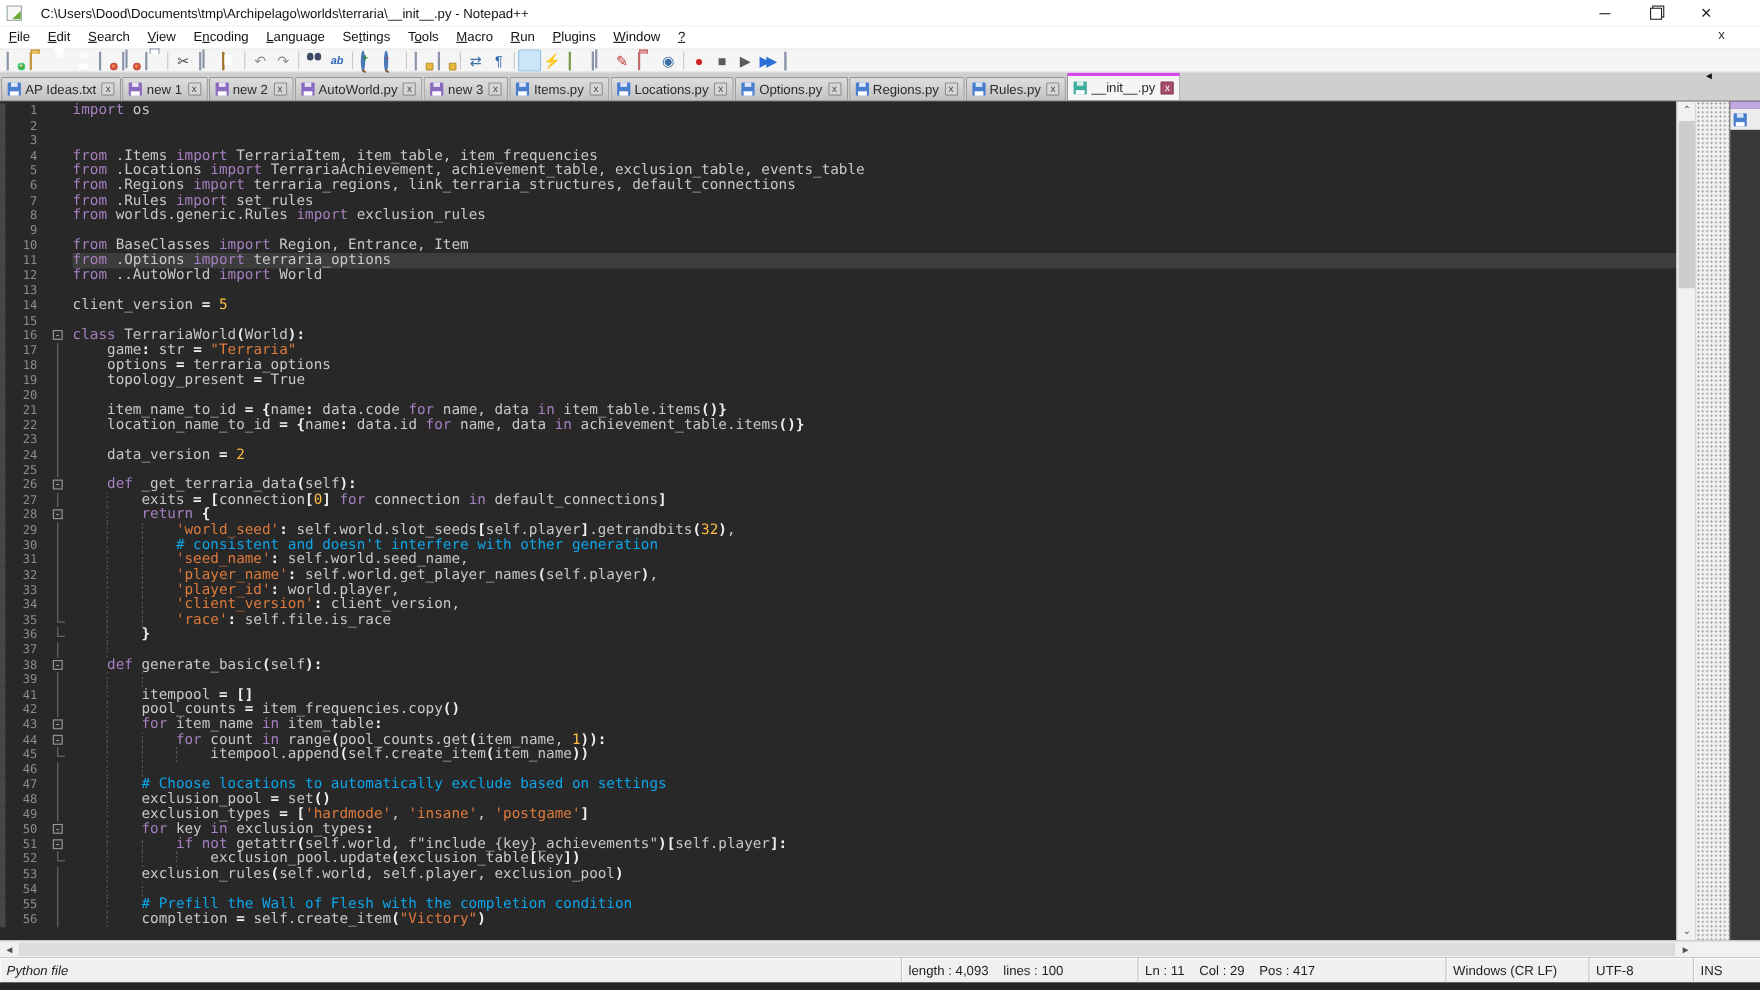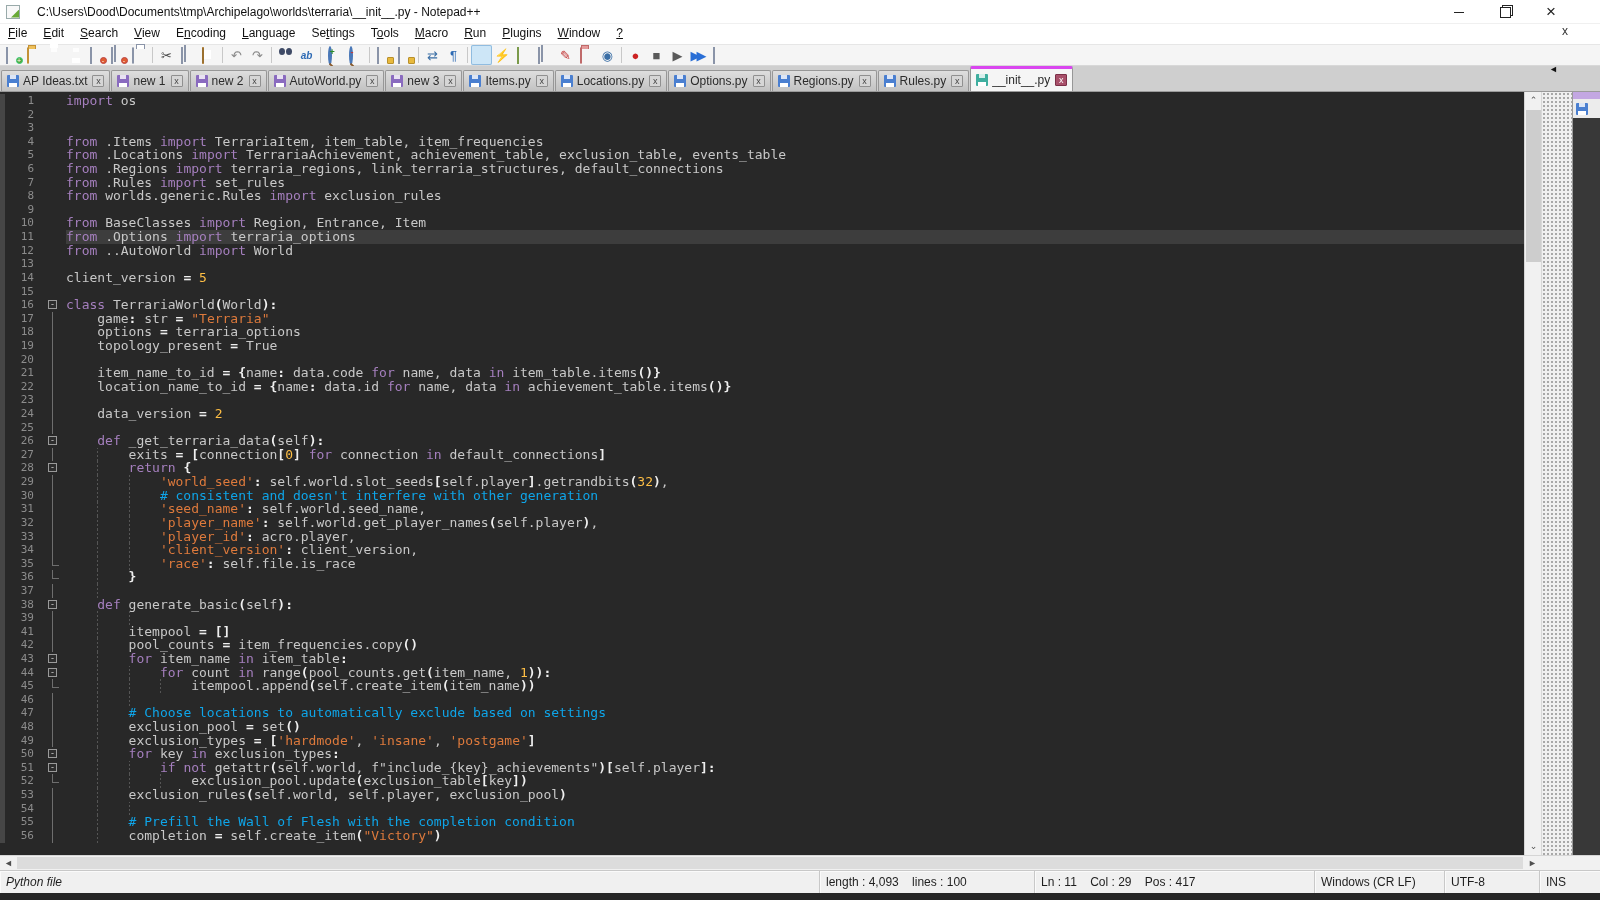--- a/index.html
+++ b/index.html
@@ -340,21 +340,21 @@
       <div class="line"><span class="edge"></span><span class="ln">23</span><span class="fold fv"></span><span class="code"><span class="ind">    </span></span></div>
       <div class="line"><span class="edge"></span><span class="ln">24</span><span class="fold fv"></span><span class="code"><span class="ind">    </span><span class="t">data_version </span><span class="o">=</span><span class="t"> </span><span class="n">2</span></span></div>
       <div class="line"><span class="edge"></span><span class="ln">25</span><span class="fold fv"></span><span class="code"><span class="ind">    </span></span></div>
       <div class="line"><span class="edge"></span><span class="ln">26</span><span class="fold"><span class="fbox">-</span></span><span class="code"><span class="ind">    </span><span class="k">def</span><span class="t"> _get_terraria_data</span><span class="o">(</span><span class="t">self</span><span class="o">):</span></span></div>
       <div class="line"><span class="edge"></span><span class="ln">27</span><span class="fold fv"></span><span class="code"><span class="ind">    </span><span class="ind g">    </span><span class="t">exits </span><span class="o">=</span><span class="t"> </span><span class="o">[</span><span class="t">connection</span><span class="o">[</span><span class="n">0</span><span class="o">]</span><span class="t"> </span><span class="k">for</span><span class="t"> connection </span><span class="k">in</span><span class="t"> default_connections</span><span class="o">]</span></span></div>
       <div class="line"><span class="edge"></span><span class="ln">28</span><span class="fold"><span class="fbox">-</span></span><span class="code"><span class="ind">    </span><span class="ind g">    </span><span class="k">return</span><span class="t"> </span><span class="o">{</span></span></div>
       <div class="line"><span class="edge"></span><span class="ln">29</span><span class="fold fv"></span><span class="code"><span class="ind">    </span><span class="ind g">    </span><span class="ind g">    </span><span class="s">'world_seed'</span><span class="o">:</span><span class="t"> self.world.slot_seeds</span><span class="o">[</span><span class="t">self.player</span><span class="o">]</span><span class="t">.getrandbits</span><span class="o">(</span><span class="n">32</span><span class="o">)</span><span class="t">,</span></span></div>
       <div class="line"><span class="edge"></span><span class="ln">30</span><span class="fold fv"></span><span class="code"><span class="ind">    </span><span class="ind g">    </span><span class="ind g">    </span><span class="c"># consistent and doesn't interfere with other generation</span></span></div>
       <div class="line"><span class="edge"></span><span class="ln">31</span><span class="fold fv"></span><span class="code"><span class="ind">    </span><span class="ind g">    </span><span class="ind g">    </span><span class="s">'seed_name'</span><span class="o">:</span><span class="t"> self.world.seed_name,</span></span></div>
       <div class="line"><span class="edge"></span><span class="ln">32</span><span class="fold fv"></span><span class="code"><span class="ind">    </span><span class="ind g">    </span><span class="ind g">    </span><span class="s">'player_name'</span><span class="o">:</span><span class="t"> self.world.get_player_names</span><span class="o">(</span><span class="t">self.player</span><span class="o">)</span><span class="t">,</span></span></div>
-      <div class="line"><span class="edge"></span><span class="ln">33</span><span class="fold fv"></span><span class="code"><span class="ind">    </span><span class="ind g">    </span><span class="ind g">    </span><span class="s">'player_id'</span><span class="o">:</span><span class="t"> acro.player,</span></span></div>
+      <div class="line"><span class="edge"></span><span class="ln">33</span><span class="fold fv"></span><span class="code"><span class="ind">    </span><span class="ind g">    </span><span class="ind g">    </span><span class="s">'player_id'</span><span class="o">:</span><span class="t"> world.player,</span></span></div>
       <div class="line"><span class="edge"></span><span class="ln">34</span><span class="fold fv"></span><span class="code"><span class="ind">    </span><span class="ind g">    </span><span class="ind g">    </span><span class="s">'client_version'</span><span class="o">:</span><span class="t"> client_version,</span></span></div>
       <div class="line"><span class="edge"></span><span class="ln">35</span><span class="fold ft"></span><span class="code"><span class="ind">    </span><span class="ind g">    </span><span class="ind g">    </span><span class="s">'race'</span><span class="o">:</span><span class="t"> self.file.is_race</span></span></div>
       <div class="line"><span class="edge"></span><span class="ln">36</span><span class="fold ft"></span><span class="code"><span class="ind">    </span><span class="ind g">    </span><span class="o">}</span></span></div>
       <div class="line"><span class="edge"></span><span class="ln">37</span><span class="fold fv"></span><span class="code"><span class="ind">    </span><span class="ind g">    </span></span></div>
       <div class="line"><span class="edge"></span><span class="ln">38</span><span class="fold"><span class="fbox">-</span></span><span class="code"><span class="ind">    </span><span class="k">def</span><span class="t"> generate_basic</span><span class="o">(</span><span class="t">self</span><span class="o">):</span></span></div>
       <div class="line"><span class="edge"></span><span class="ln">39</span><span class="fold fv"></span><span class="code"><span class="ind">    </span><span class="ind g">    </span><span class="ind g">    </span></span></div>
       <div class="line"><span class="edge"></span><span class="ln">41</span><span class="fold fv"></span><span class="code"><span class="ind">    </span><span class="ind g">    </span><span class="t">itempool </span><span class="o">=</span><span class="t"> </span><span class="o">[]</span></span></div>
       <div class="line"><span class="edge"></span><span class="ln">42</span><span class="fold fv"></span><span class="code"><span class="ind">    </span><span class="ind g">    </span><span class="t">pool_counts </span><span class="o">=</span><span class="t"> item_frequencies.copy</span><span class="o">()</span></span></div>
       <div class="line"><span class="edge"></span><span class="ln">43</span><span class="fold"><span class="fbox">-</span></span><span class="code"><span class="ind">    </span><span class="ind g">    </span><span class="k">for</span><span class="t"> item_name </span><span class="k">in</span><span class="t"> item_table</span><span class="o">:</span></span></div>
       <div class="line"><span class="edge"></span><span class="ln">44</span><span class="fold"><span class="fbox">-</span></span><span class="code"><span class="ind">    </span><span class="ind g">    </span><span class="ind g">    </span><span class="k">for</span><span class="t"> count </span><span class="k">in</span><span class="t"> range</span><span class="o">(</span><span class="t">pool_counts.get</span><span class="o">(</span><span class="t">item_name, </span><span class="n">1</span><span class="o">))</span><span class="o">:</span></span></div>

